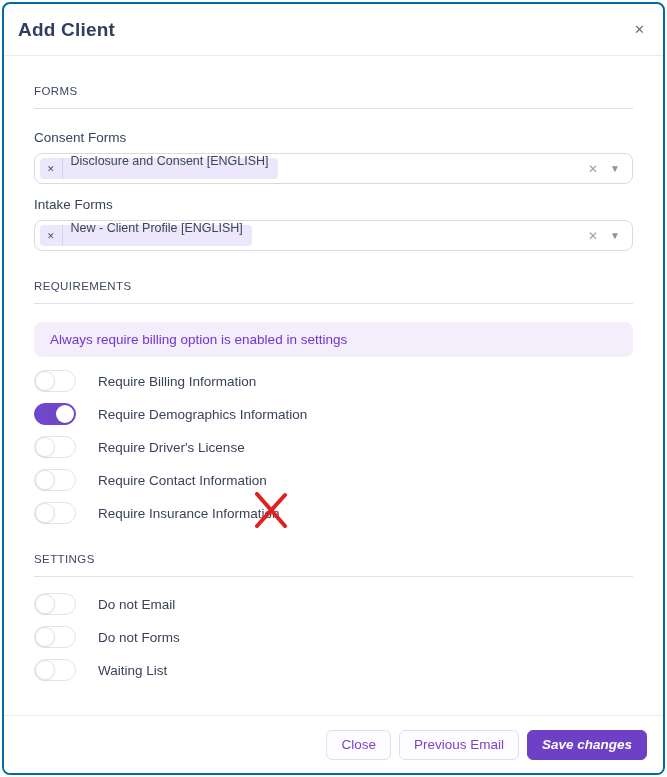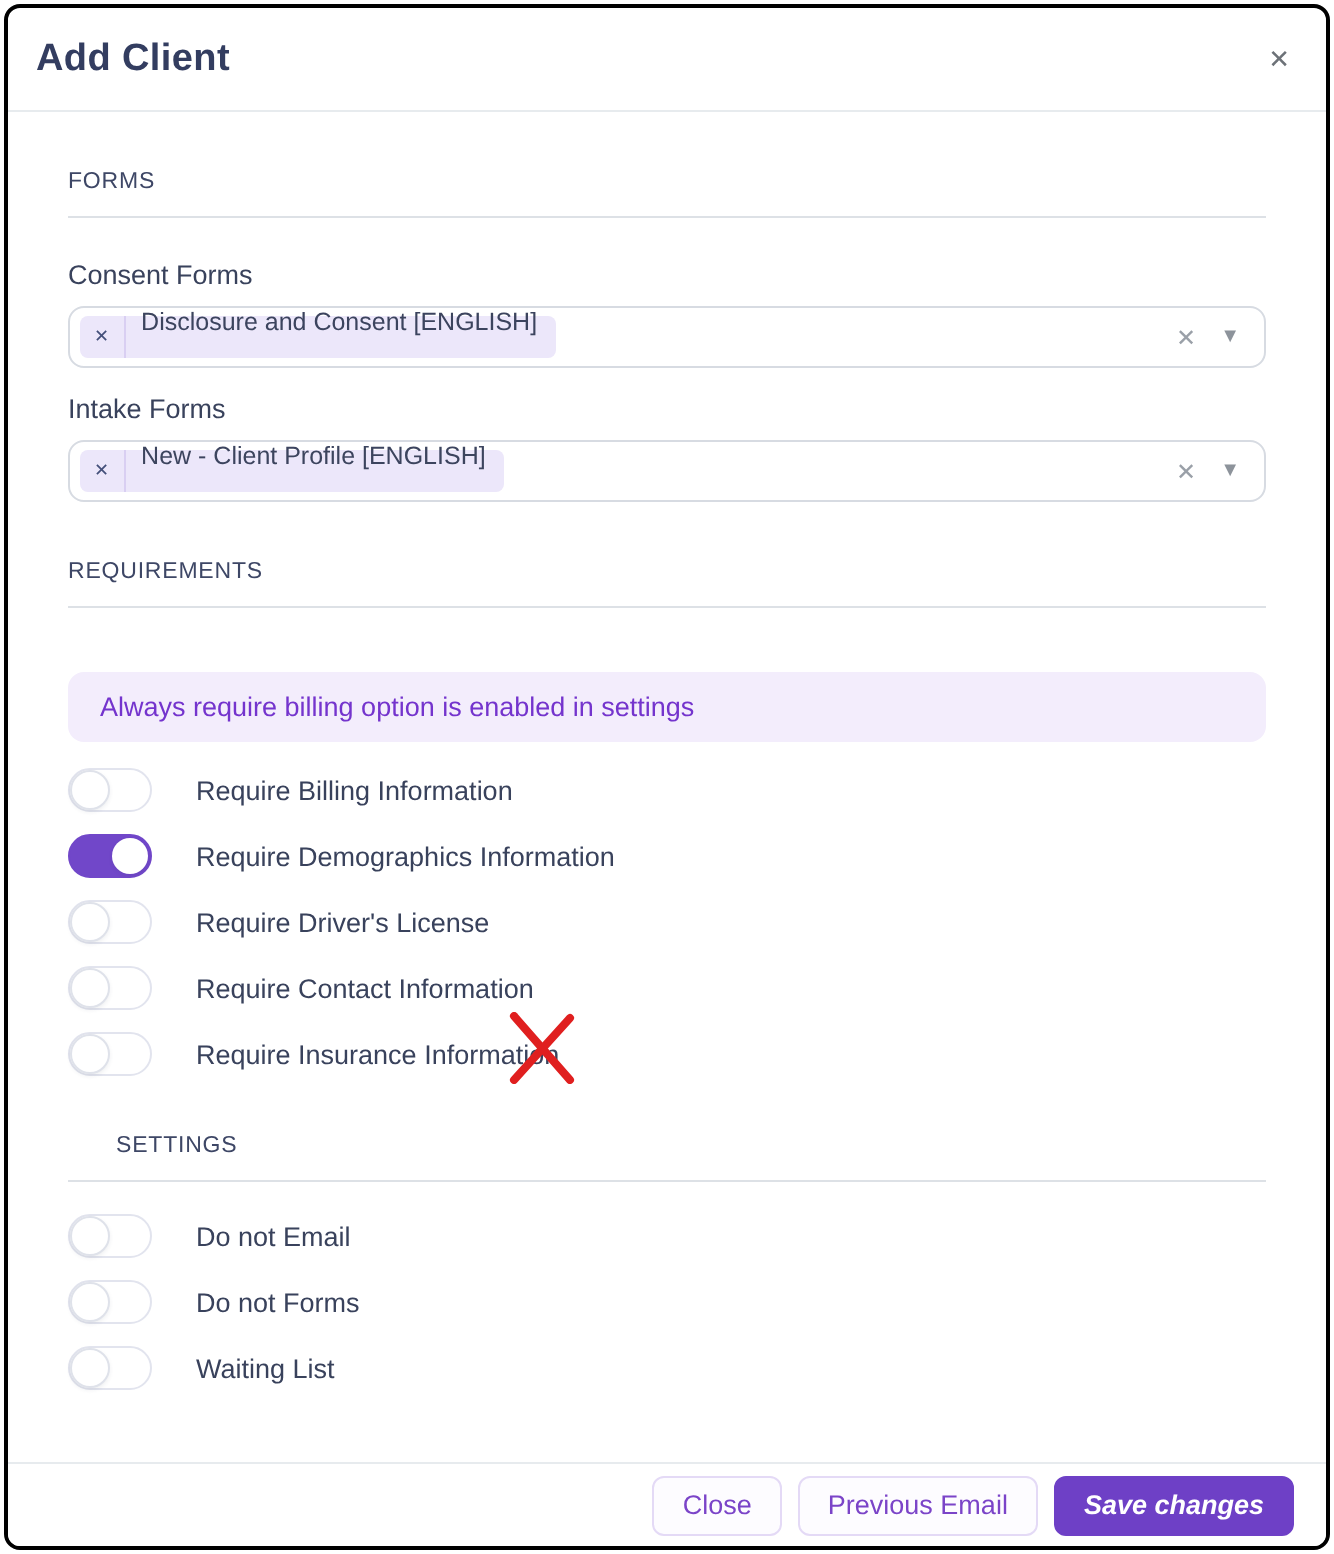--- a/index.html
+++ b/index.html
@@ -3,21 +3,21 @@
 <meta charset="utf-8">
 <style>
   * { margin: 0; padding: 0; box-sizing: border-box; }
   html, body { width: 667px; height: 777px; background: #fff; }
   body { font-family: "Liberation Sans", "DejaVu Sans", sans-serif; }
 
   .modal {
     position: relative;
     width: 663px; height: 773px;
     margin: 2px;
-    border: 2px solid #000000;
+    border: 2px solid #0369a1;
     border-radius: 8px;
     background: #fff;
     overflow: hidden;
   }
 
   
   .modal-header {
     height: 52px;
     display: flex; align-items: center; justify-content: space-between;
     padding: 0 18px 0 14px;
@@ -56,21 +56,21 @@
     border-right: 1px solid #d9cff2; cursor: pointer;
   }
   .tag-label { display: flex; align-items: center; padding: 0 9px 16px 8px; white-space: nowrap; }
   .select-icons { margin-left: auto; display: flex; align-items: center; gap: 12px; }
   .select-clear { color: #9aa0a8; font-size: 12px; cursor: pointer; line-height: 1; }
   .select-caret { color: #8d939b; font-size: 10px; cursor: pointer; line-height: 1; }
 
   .req-heading { margin-top: 28px; }
 
   .banner {
-    margin-top: 32px;
+    margin-top: 18px;
     background: #f3edfc; border-radius: 8px;
     padding: 9px 16px;
     font-size: 13.5px; line-height: 17px; color: #7434cd;
   }
 
   .toggle-row { display: flex; align-items: center; height: 22px; margin-top: 11px; position: relative; }
   .toggle-row.first { margin-top: 13px; }
   .toggle-row.first-setting { margin-top: 16px; }
 
   .toggle {
@@ -84,26 +84,26 @@
     background: #fff; border: 1px solid #dfe2ea;
     box-shadow: 0 1px 2px rgba(40,50,80,0.08);
   }
   .toggle.on { background: #7147c9; border-color: #7147c9; }
   .toggle.on .knob { left: auto; right: 1px; top: 1px; width: 18px; height: 18px; border: none; }
 
   .toggle-label { margin-left: 22px; font-size: 13.5px; color: #39425c; }
 
   .red-x { position: absolute; left: 220px; top: -10px; width: 34px; height: 36px; }
 
-  .settings-heading { margin-top: 28px; margin-left: 24px; }
+  .settings-heading { margin-top: 28px; }
 
   
   .modal-footer {
     position: absolute; left: 0; right: 0; bottom: 0;
-    height: 42px;
+    height: 58px;
     border-top: 1px solid #e7ebee;
     display: flex; align-items: center; justify-content: flex-end;
     gap: 8px; padding: 0 16px;
     background: #fff;
   }
   .btn {
     font-family: inherit; font-size: 13.5px;
     border-radius: 6px; padding: 6px 14px; height: 30px;
     cursor: pointer; line-height: 16px;
   }

